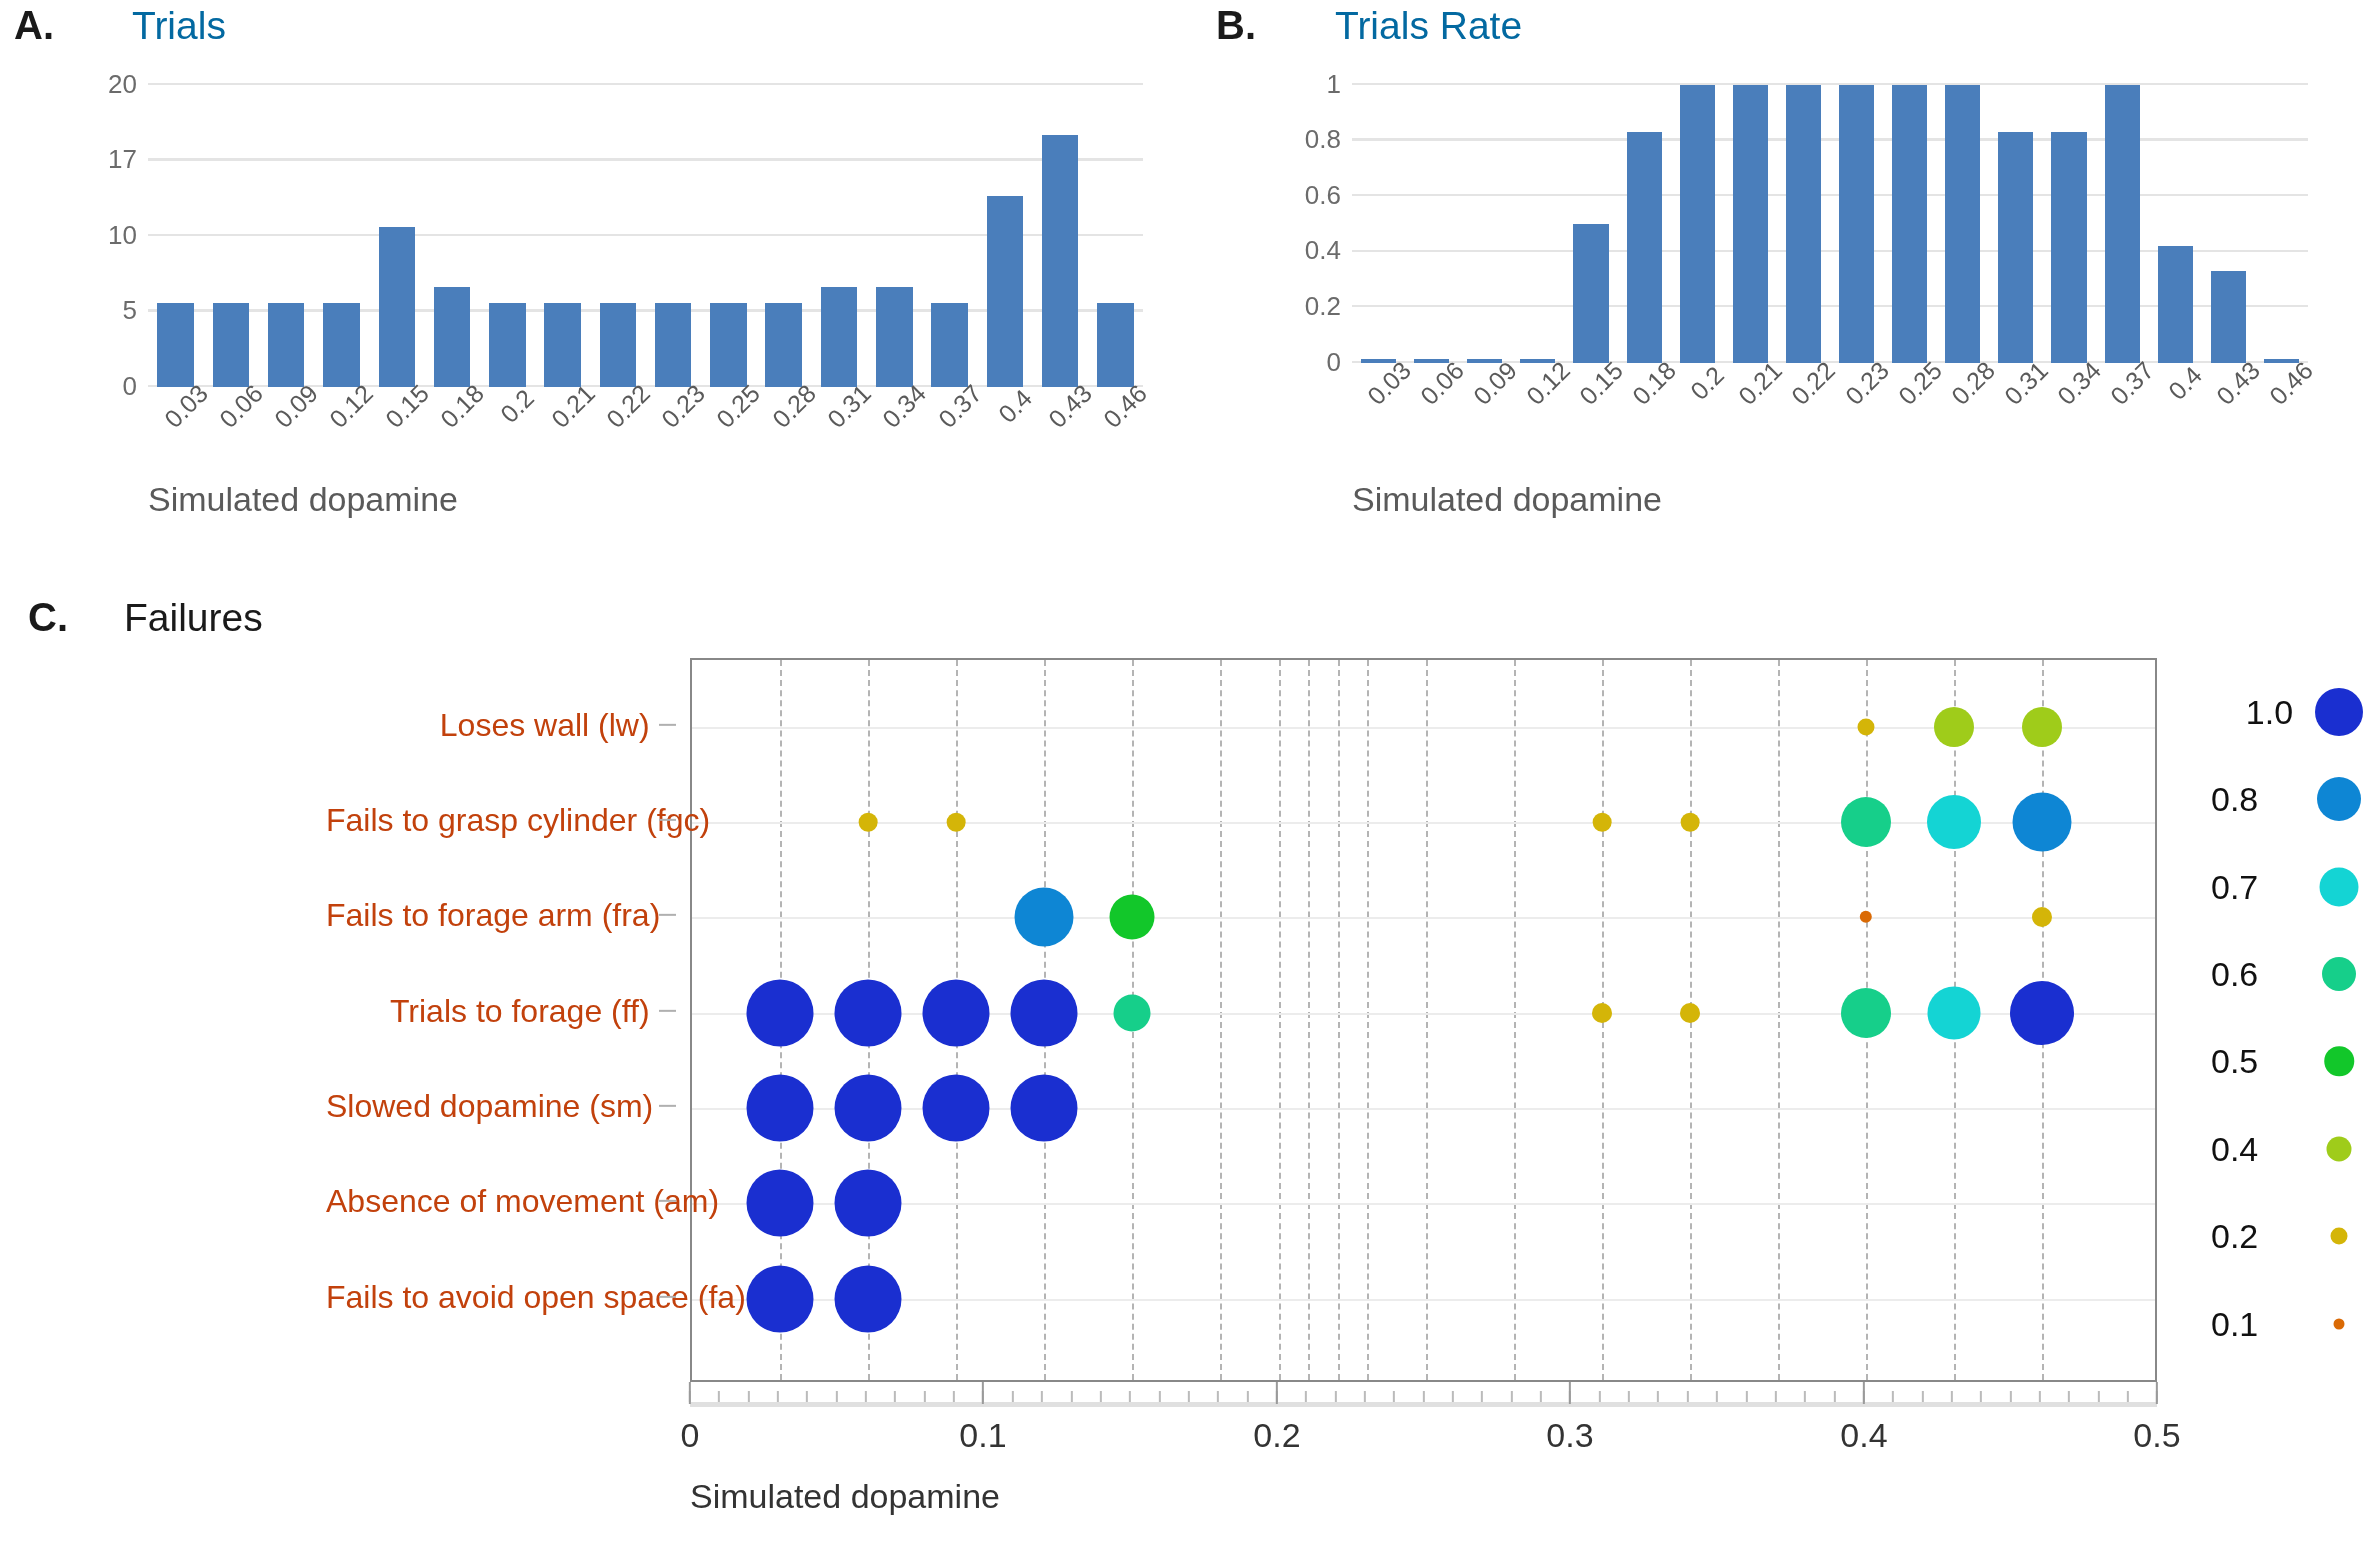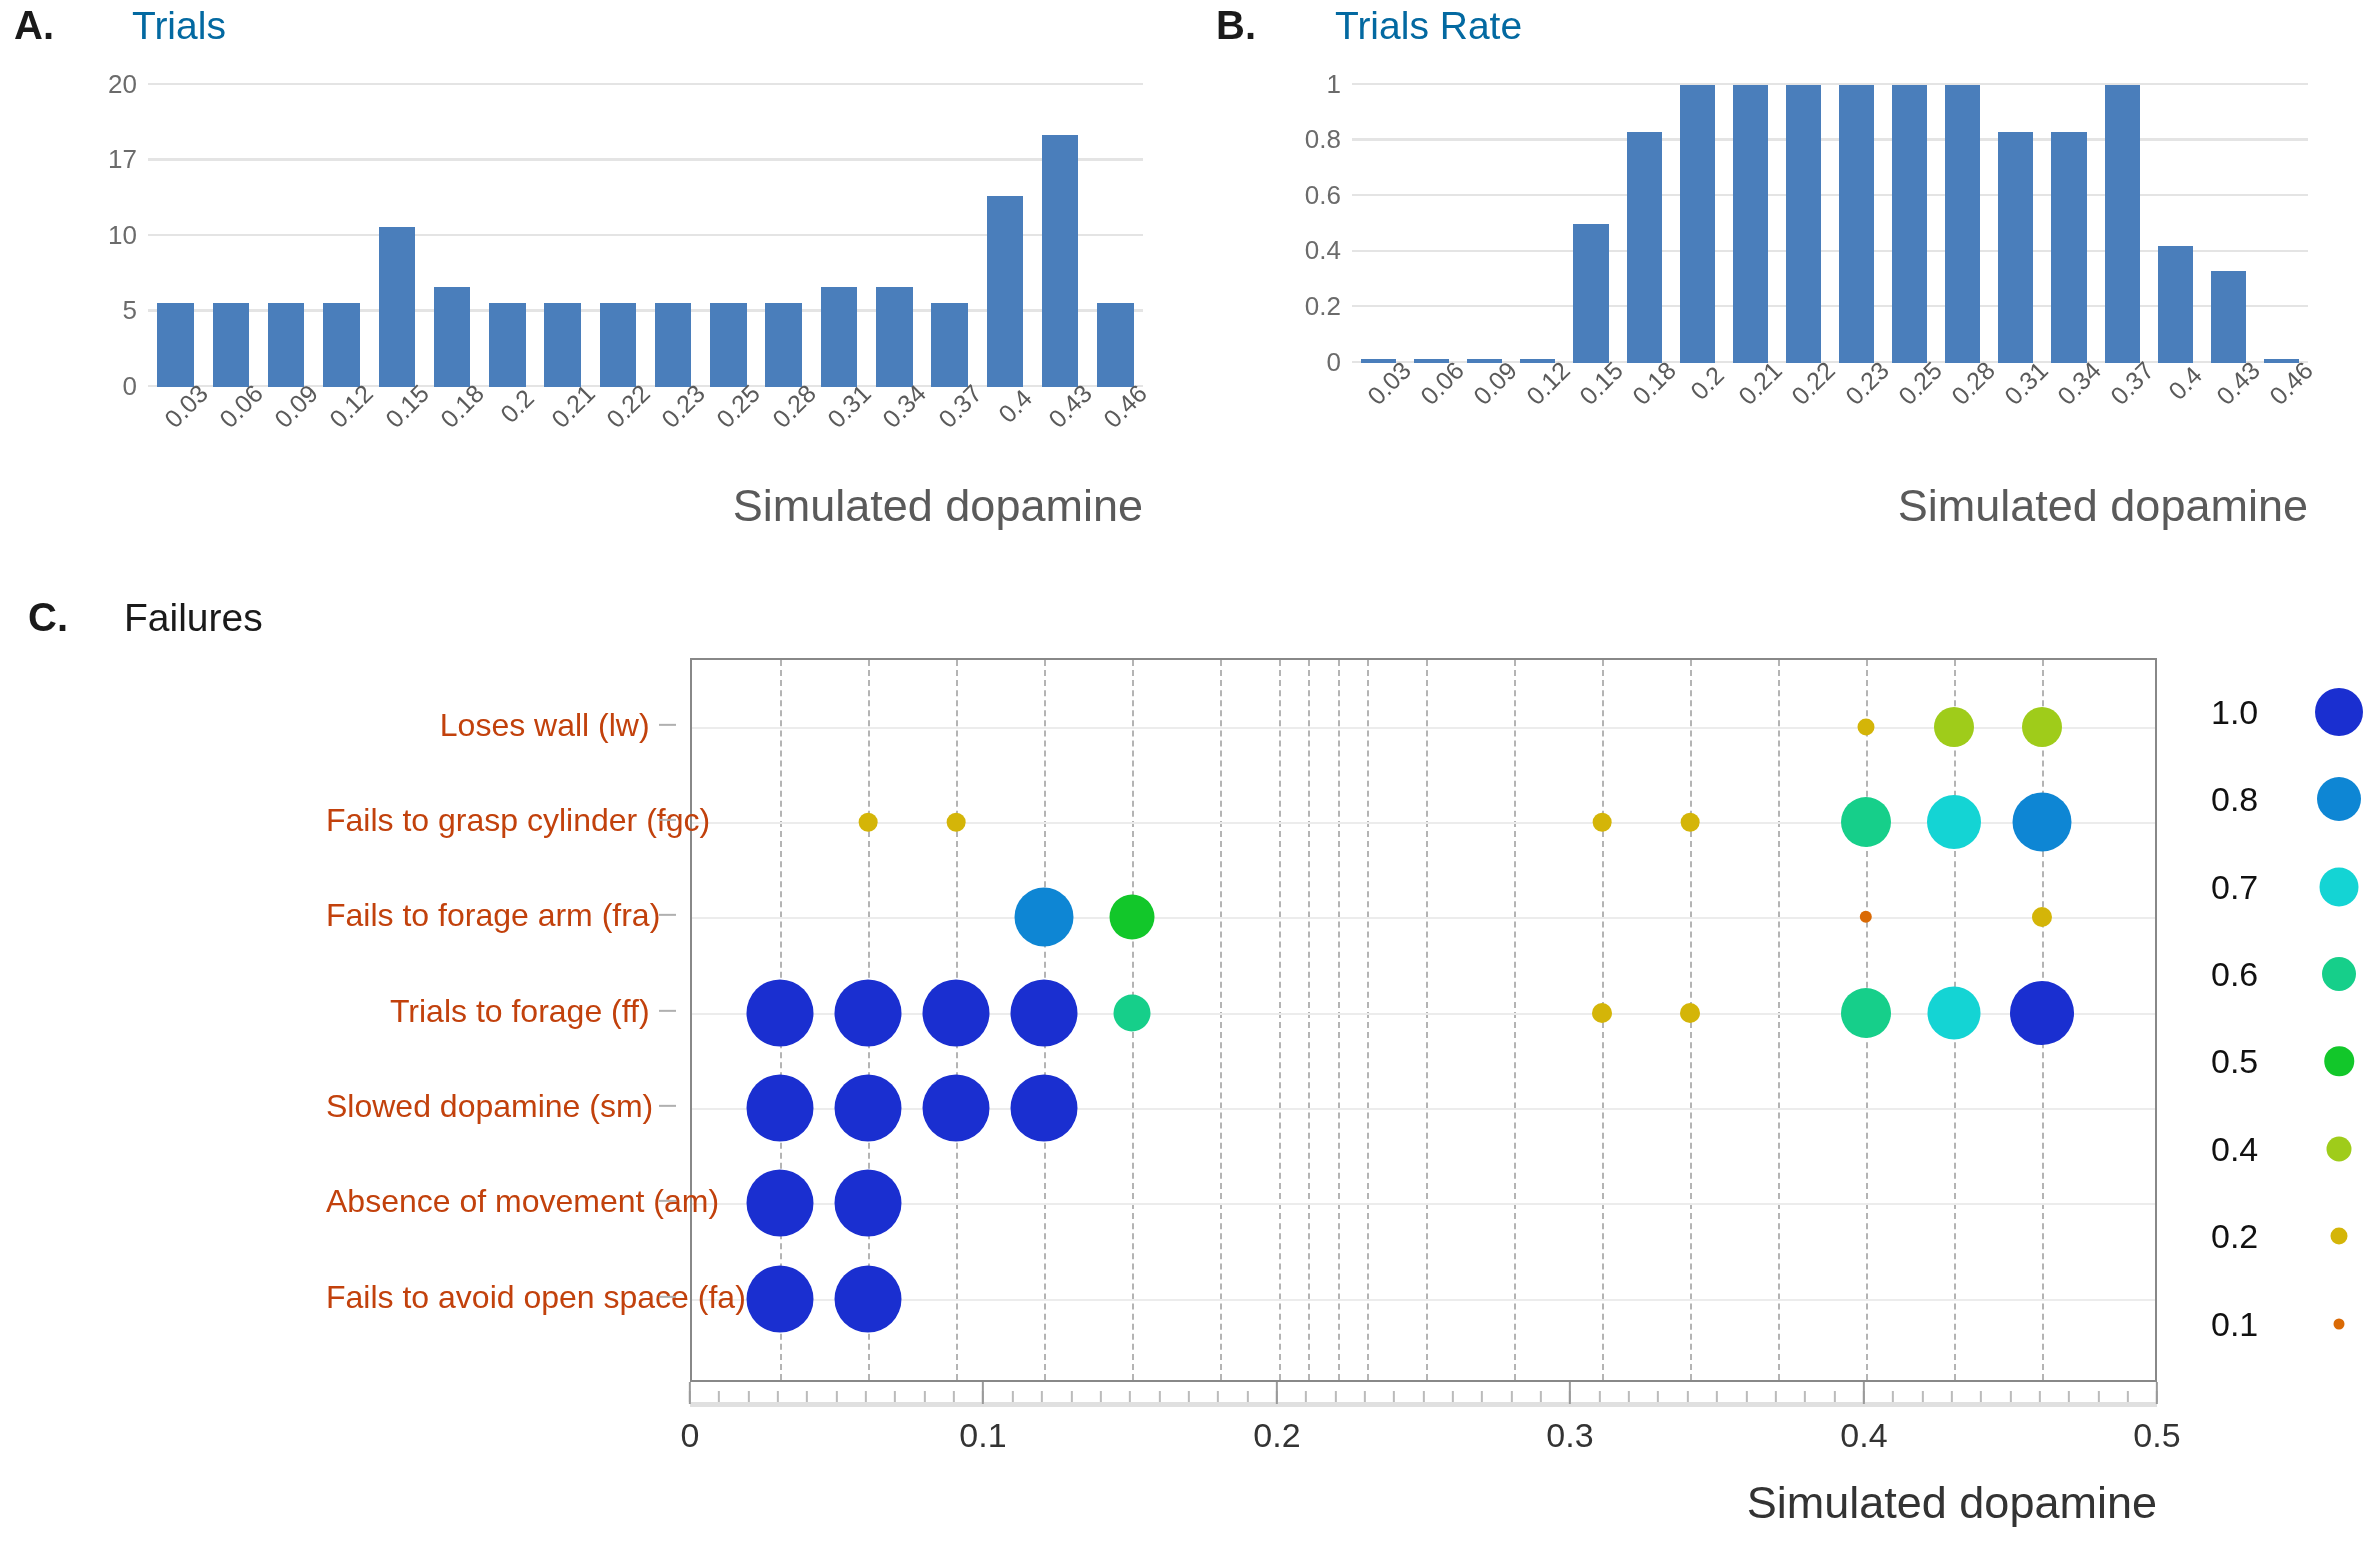--- a/index.html
+++ b/index.html
@@ -87,23 +87,23 @@
     position: absolute;
     left: 50%; top: 0;
     transform: translateX(-50%) rotate(-45deg);
     transform-origin: 50% 0%;
     color: #5a5a5a;
     font-size: 25px;
     white-space: nowrap;
   }
   .axis-title {
     position: absolute;
-    text-align: right;
+    text-align: left;
     color: #5a5a5a;
-    font-size: 45px;
+    font-size: 34px;
   }
 
   
   #bubble-frame {
     position: absolute;
     border: 2.3px solid #888888;
     background: #ffffff;
   }
   .bub-hline {
     position: absolute;
@@ -594,21 +594,21 @@
     <div class="xtick-major" style="left: 880px; top: 0px;"></div>
     <div class="xlabel-c" style="left: 880px; top: 34px;">0.3</div>
     <div class="xtick-major" style="left: 1174px; top: 0px;"></div>
     <div class="xlabel-c" style="left: 1174px; top: 34px;">0.4</div>
     <div class="xtick-major" style="left: 1467px; top: 0px;"></div>
     <div class="xlabel-c" style="left: 1467px; top: 34px;">0.5</div>
   </div>
 <div class="axis-title" style="left:690px; top:1477px; width:1467px; color:#333333;">Simulated dopamine</div>
 
 <div id="legend" style="left:2211px; top:668px; width:166px; height:699px;">
-    <div class="leg-val" style="top: 44px;">1.0</div>
+    <div class="leg-val" style="top: 44px; text-align: center;">1.0</div>
     <div class="leg-dot" style="left: 128px; top: 44px; width: 48px; height: 48px; background: rgb(26, 47, 208);"></div>
     <div class="leg-val" style="top: 131px;">0.8</div>
     <div class="leg-dot" style="left: 128px; top: 131px; width: 44px; height: 44px; background: rgb(14, 134, 212);"></div>
     <div class="leg-val" style="top: 219px;">0.7</div>
     <div class="leg-dot" style="left: 128px; top: 219px; width: 39px; height: 39px; background: rgb(20, 212, 212);"></div>
     <div class="leg-val" style="top: 306px;">0.6</div>
     <div class="leg-dot" style="left: 128px; top: 306px; width: 34px; height: 34px; background: rgb(22, 207, 138);"></div>
     <div class="leg-val" style="top: 393px;">0.5</div>
     <div class="leg-dot" style="left: 128px; top: 393px; width: 29.5px; height: 29.5px; background: rgb(18, 199, 42);"></div>
     <div class="leg-val" style="top: 481px;">0.4</div>

